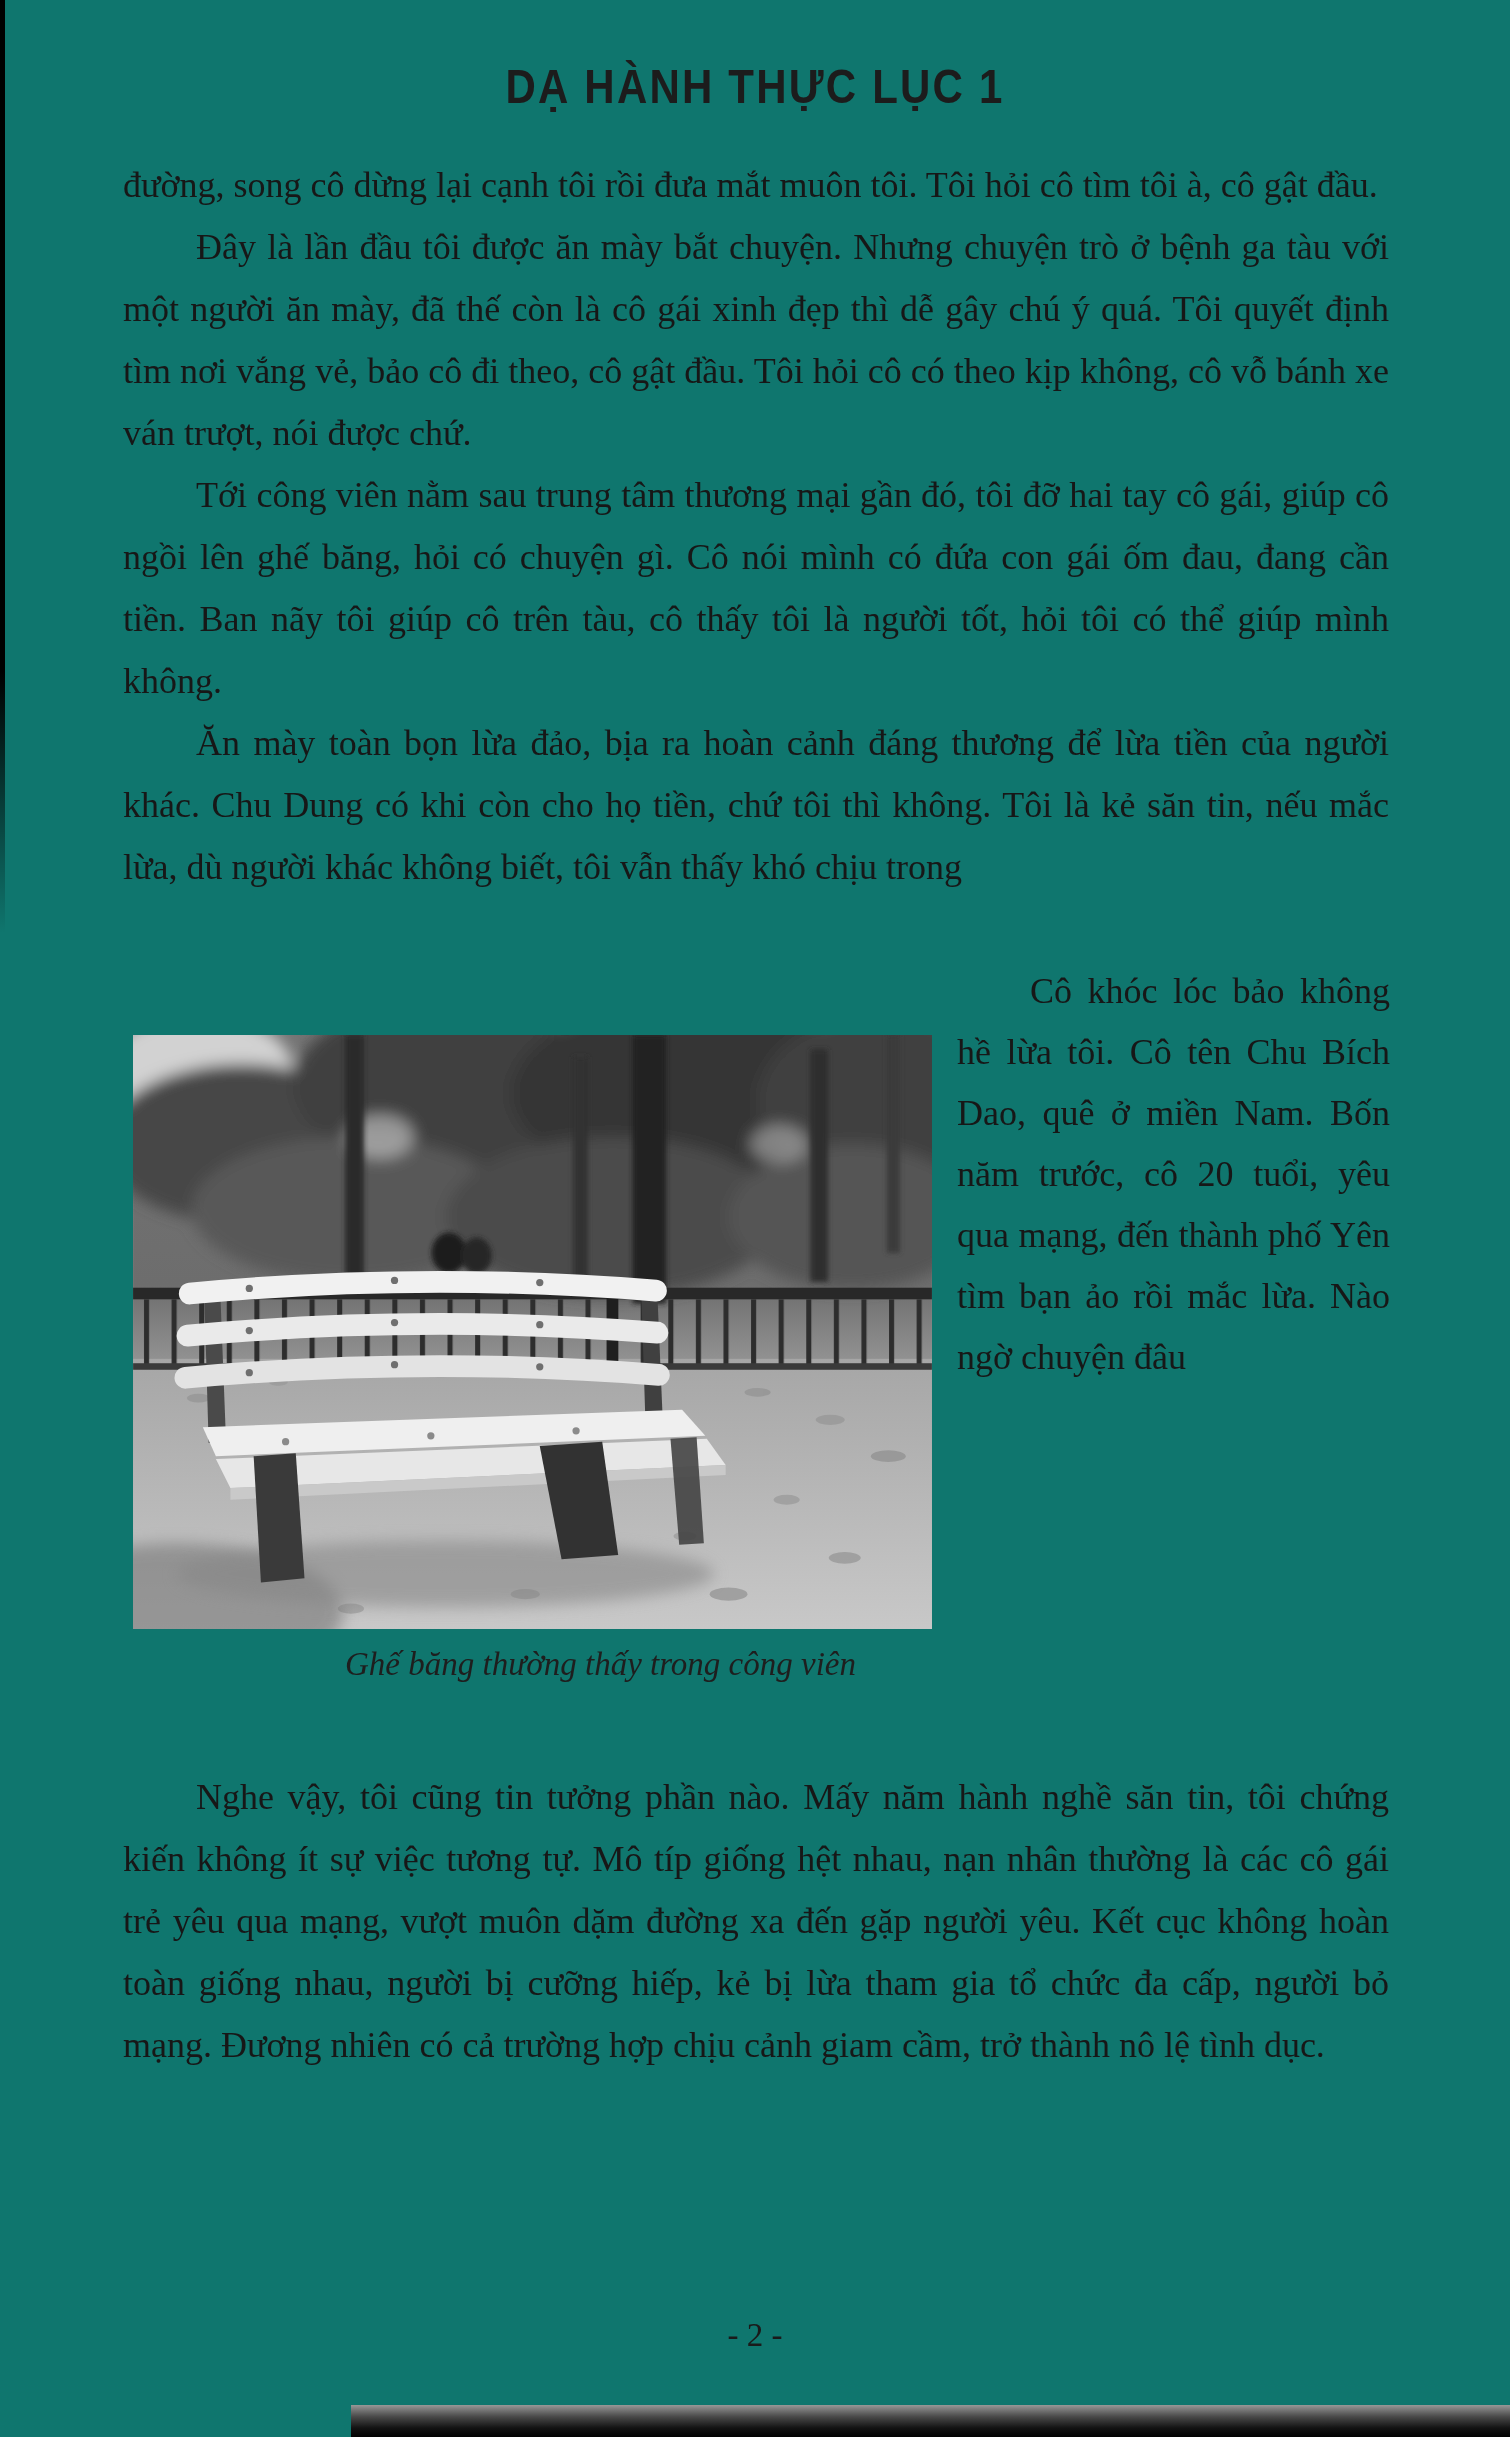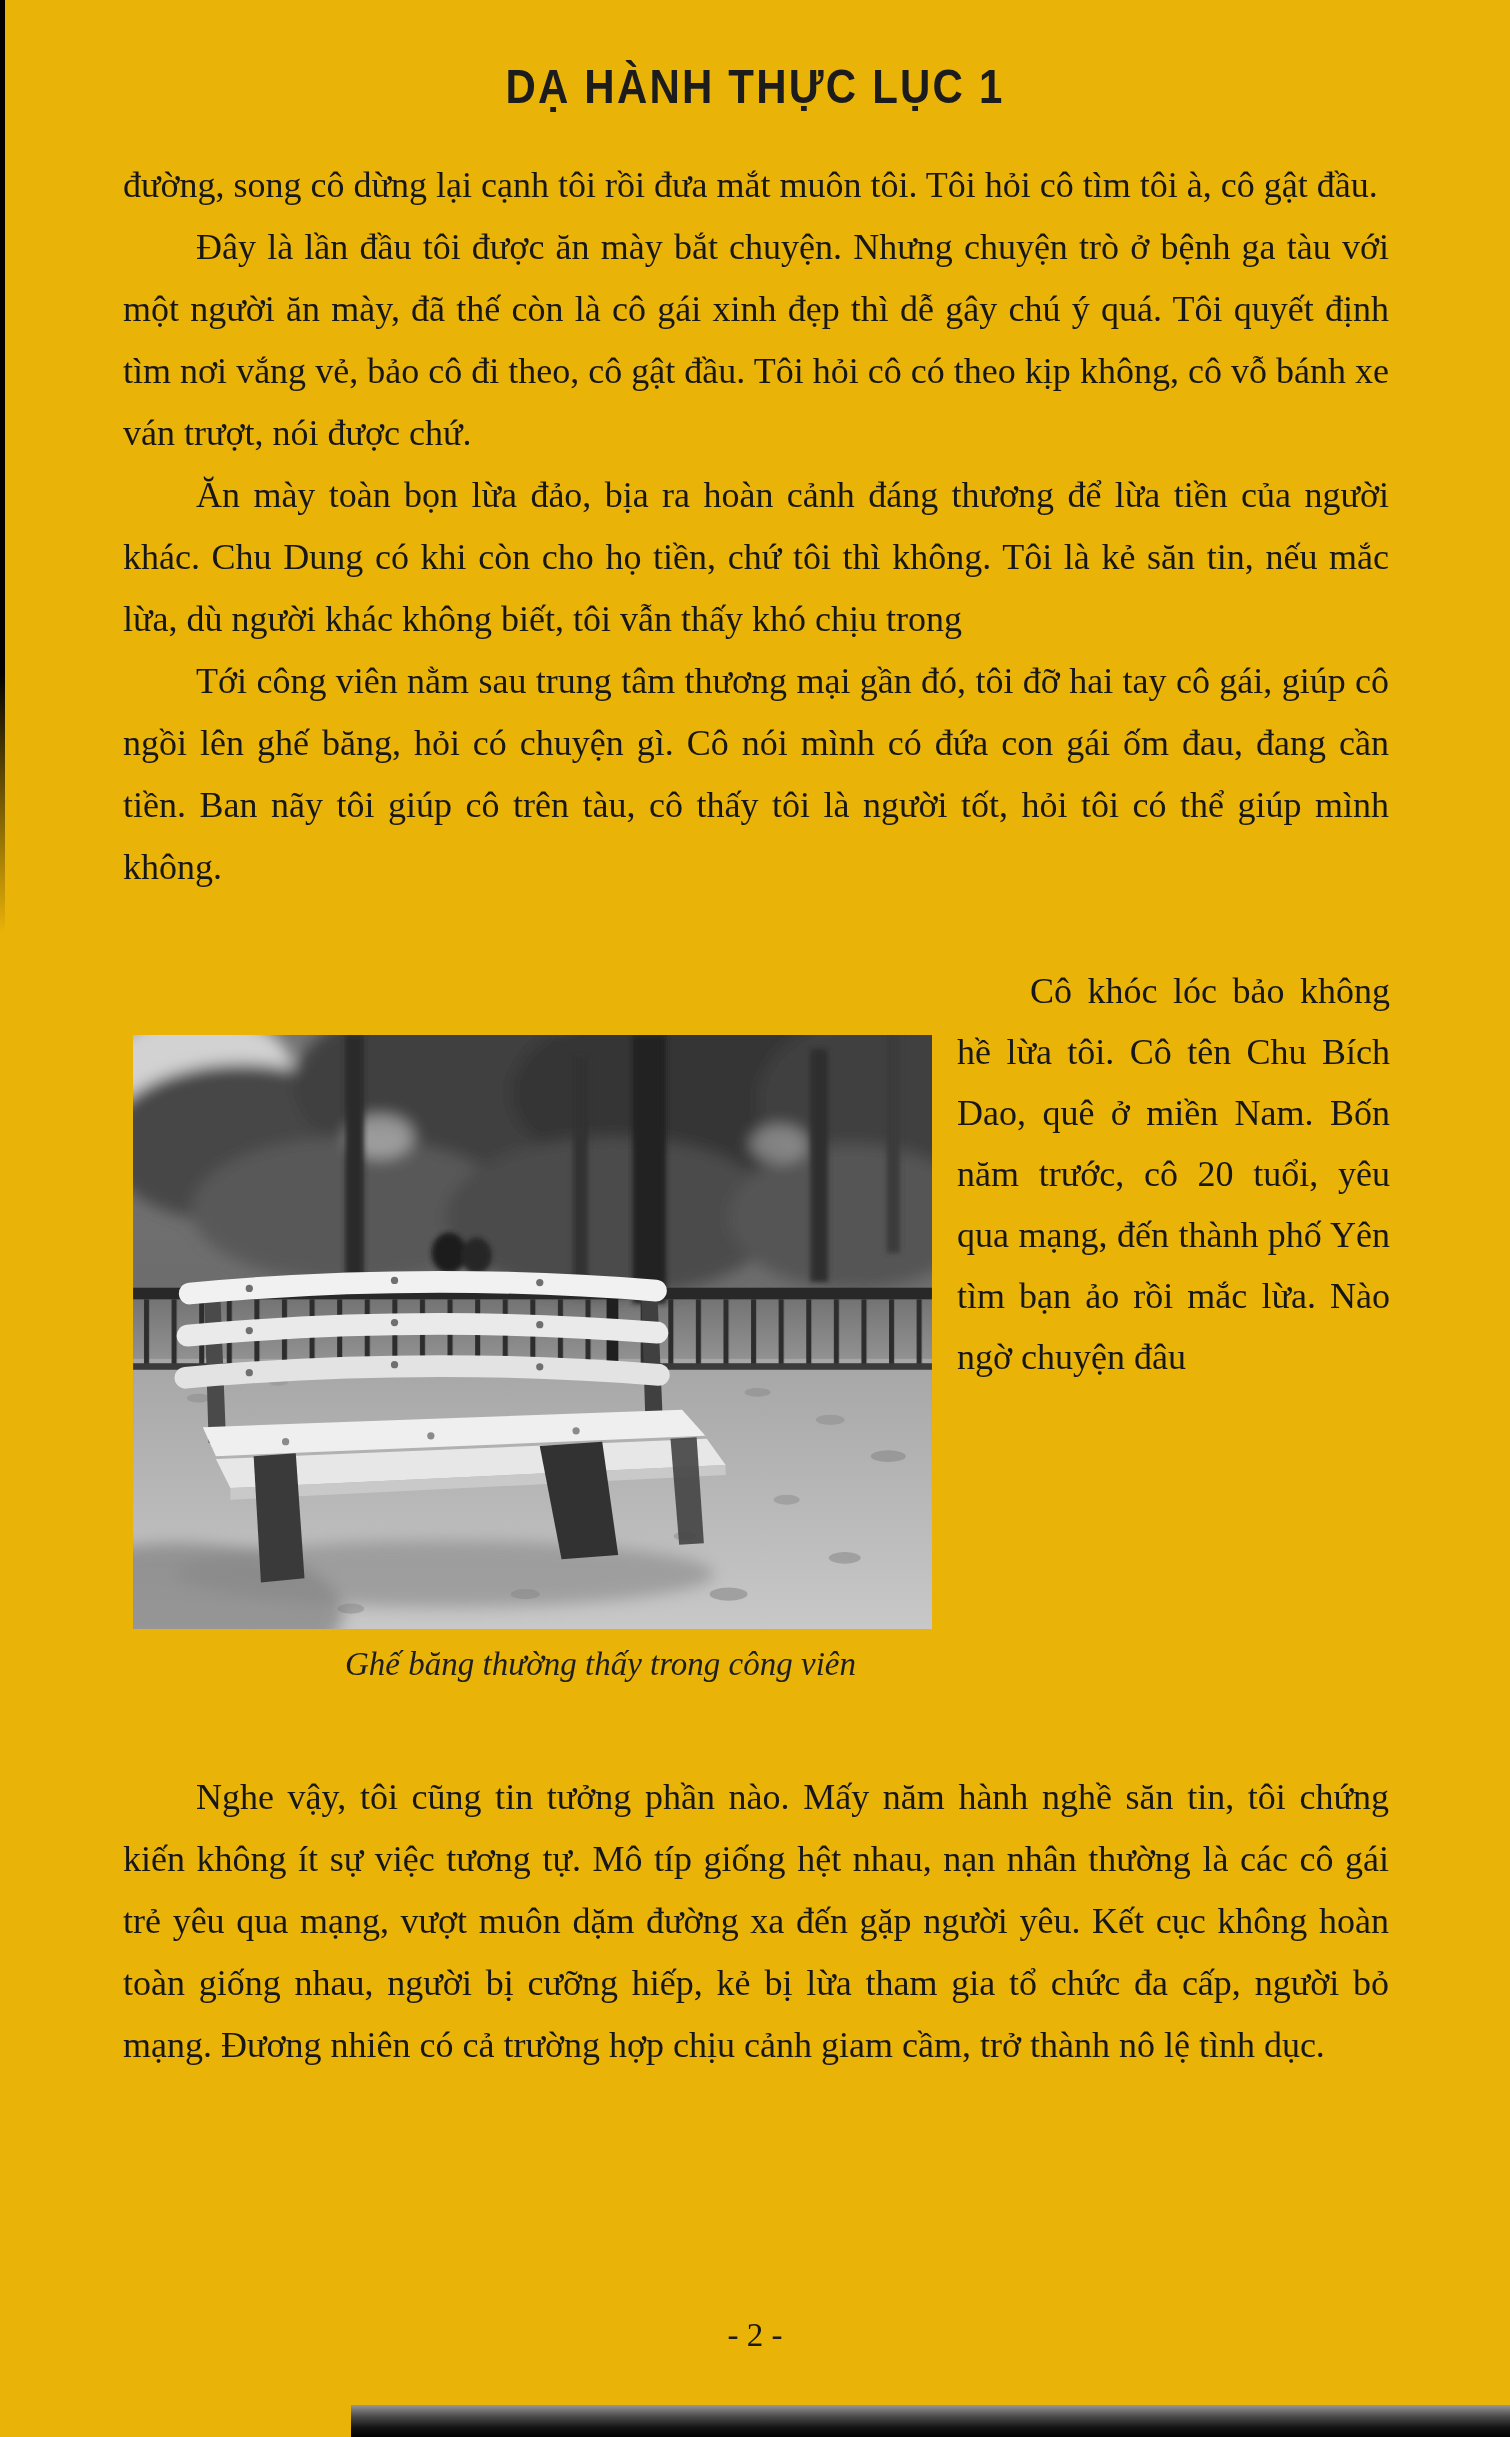--- a/index.html
+++ b/index.html
@@ -1,17 +1,17 @@
 <!DOCTYPE html>
 <html style="font-size:11.6px"><head>
 <meta charset="utf-8">
 <style>
   html,body { margin:0; padding:0; background:#e9e9e9; }
   .page {
-    position:relative; width:1510px; height:2438px; background:#eab308;
+    position:relative; width:1510px; height:2438px; background:#0f766e;
     font-family:"Liberation Serif","DejaVu Serif",serif; color:#151515;
     overflow:hidden; margin:0 auto;
   }
   .title {
     position:absolute; top:60px; left:0; right:0; text-align:center;
     font-family:"Liberation Sans","DejaVu Sans",sans-serif;
     font-weight:800; font-size:42px; letter-spacing:2.2px; color:#1c1c1c;
     transform:scaleY(1.14); transform-origin:top center;
   }
   .para { margin:0; font-size:36px; line-height:62px; text-align:justify; color:#171717; }
@@ -40,22 +40,22 @@
 
 <div class="page">
 
   <div class="scan-strip-left"></div>
 
   <header class="title">DẠ HÀNH THỰC LỤC 1</header>
 
   <div class="text-top">
     <p class="para no-indent">đường, song cô dừng lại cạnh tôi rồi đưa mắt muôn tôi. Tôi hỏi cô tìm tôi à, cô gật đầu.</p>
     <p class="para indent">Đây là lần đầu tôi được ăn mày bắt chuyện. Nhưng chuyện trò ở bệnh ga tàu với một người ăn mày, đã thế còn là cô gái xinh đẹp thì dễ gây chú ý quá. Tôi quyết định tìm nơi vắng vẻ, bảo cô đi theo, cô gật đầu. Tôi hỏi cô có theo kịp không, cô vỗ bánh xe ván trượt, nói được chứ.</p>
+    <p class="para indent">Tới công viên nằm sau trung tâm thương mại gần đó, tôi đỡ hai tay cô gái, giúp cô ngồi lên ghế băng, hỏi có chuyện gì. Cô nói mình có đứa con gái ốm đau, đang cần tiền. Ban nãy tôi giúp cô trên tàu, cô thấy tôi là người tốt, hỏi tôi có thể giúp mình không.</p>
     <p class="para indent">Ăn mày toàn bọn lừa đảo, bịa ra hoàn cảnh đáng thương để lừa tiền của người khác. Chu Dung có khi còn cho họ tiền, chứ tôi thì không. Tôi là kẻ săn tin, nếu mắc lừa, dù người khác không biết, tôi vẫn thấy khó chịu trong</p>
-    <p class="para indent">Tới công viên nằm sau trung tâm thương mại gần đó, tôi đỡ hai tay cô gái, giúp cô ngồi lên ghế băng, hỏi có chuyện gì. Cô nói mình có đứa con gái ốm đau, đang cần tiền. Ban nãy tôi giúp cô trên tàu, cô thấy tôi là người tốt, hỏi tôi có thể giúp mình không.</p>
   </div>
 
   <div class="side-col">
     <p class="para indent">Cô khóc lóc bảo không hề lừa tôi. Cô tên Chu Bích Dao, quê ở miền Nam. Bốn năm trước, cô 20 tuổi, yêu qua mạng, đến thành phố Yên tìm bạn ảo rồi mắc lừa. Nào ngờ chuyện đâu</p>
   </div>
 
   <figure class="figure">
     <div class="photo">
       <svg viewBox="0 0 1100 818" width="799" height="594" xmlns="http://www.w3.org/2000/svg">
         <defs>

